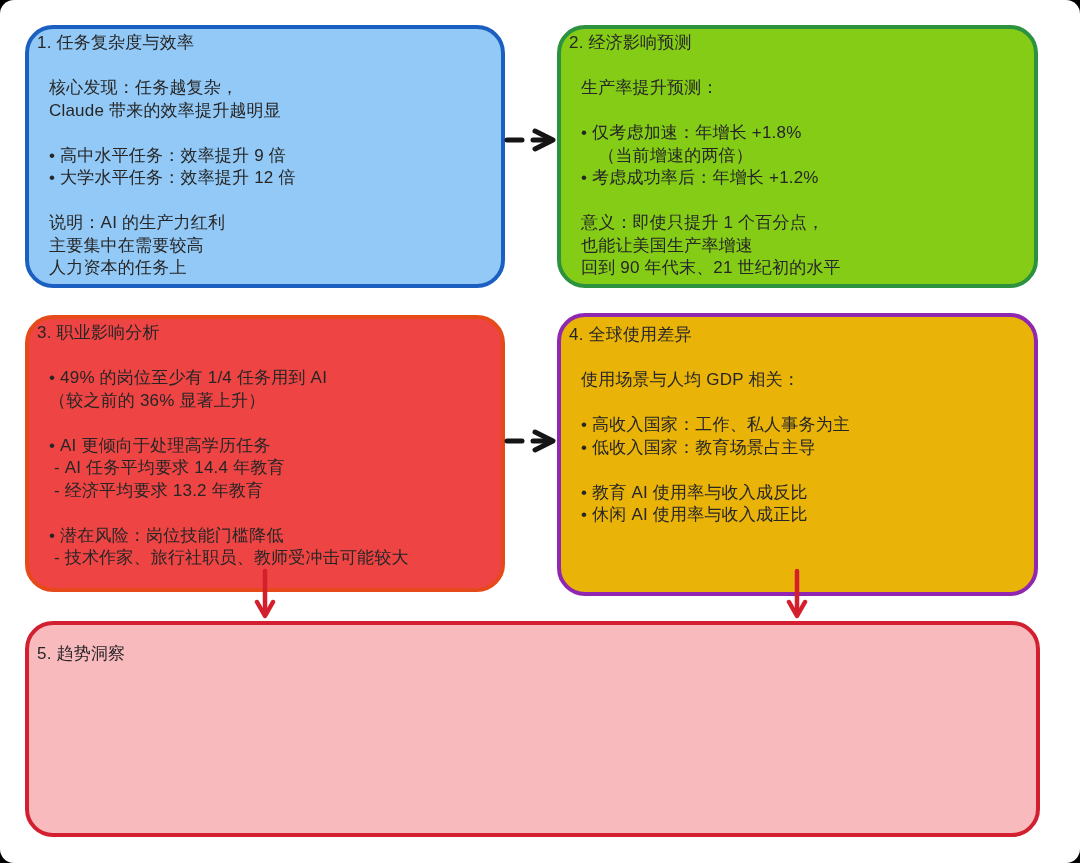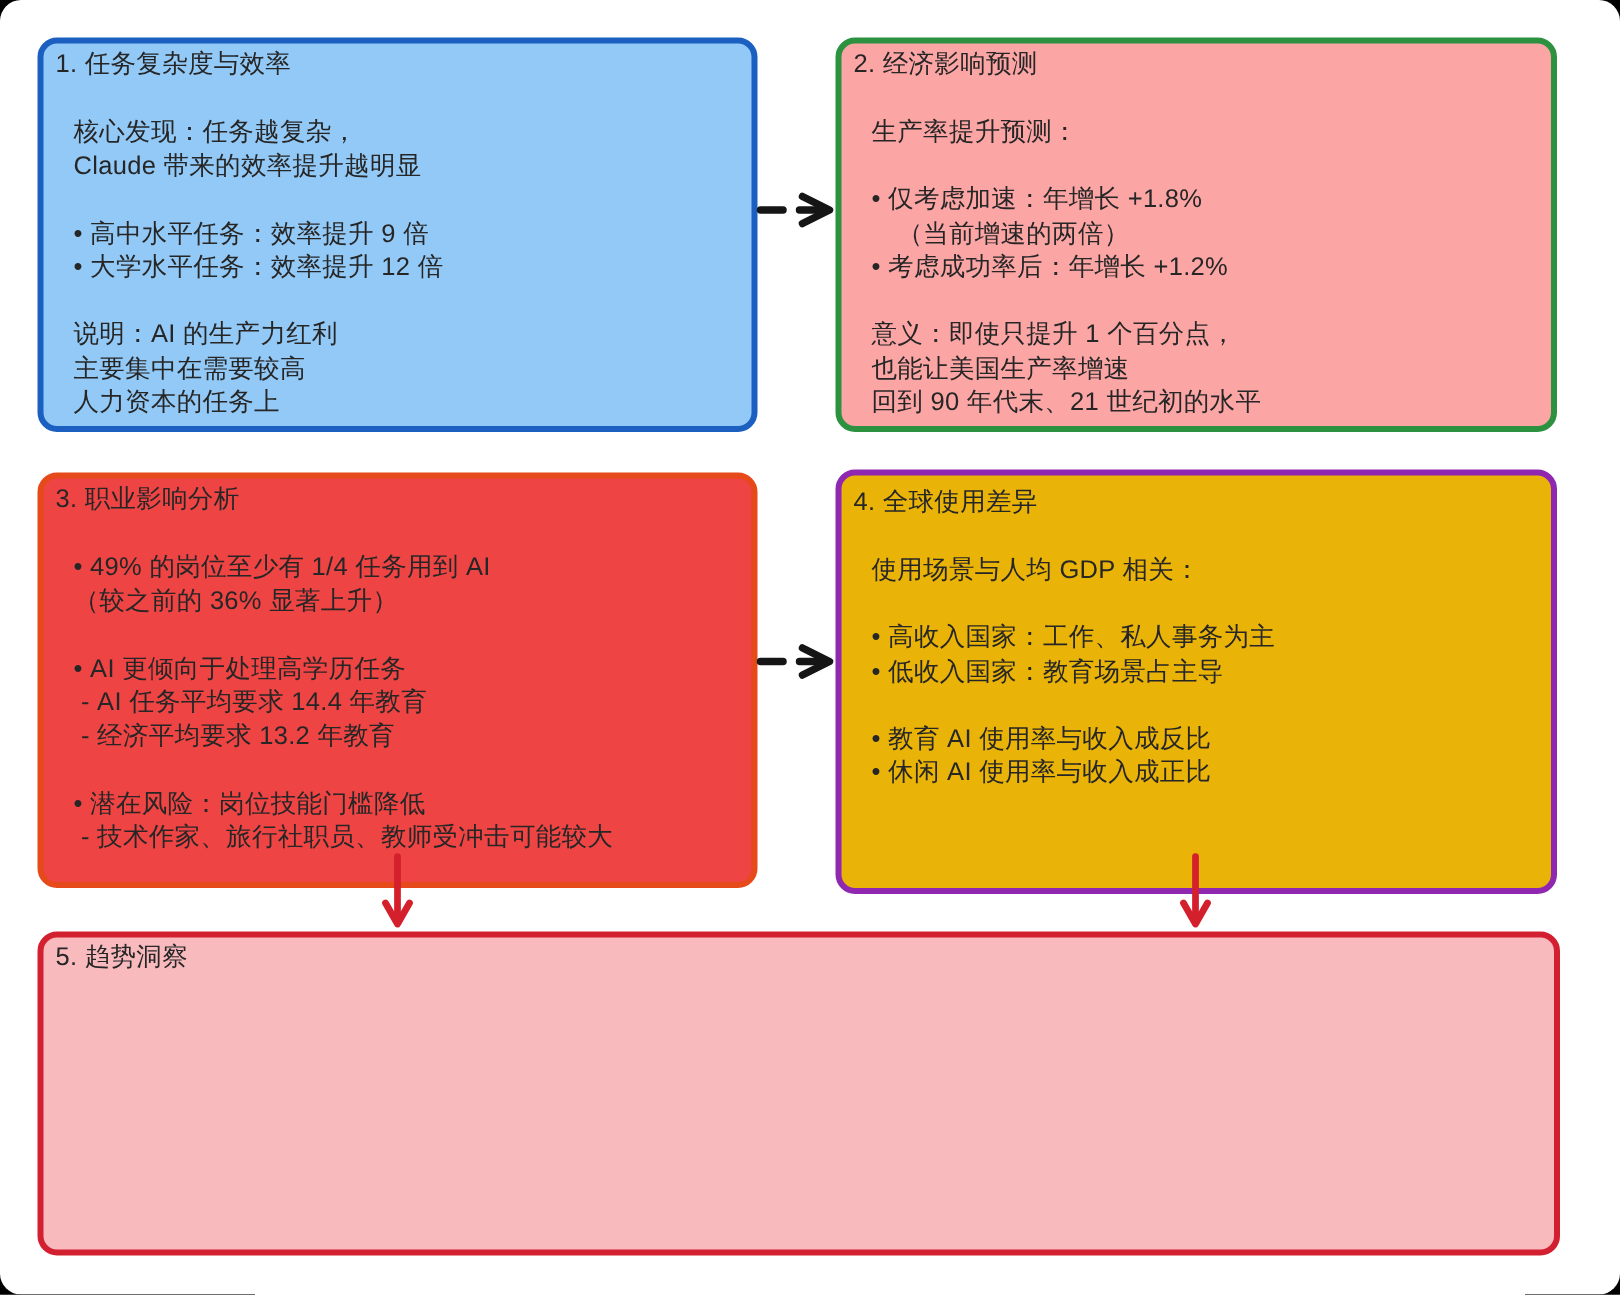--- a/index.html
+++ b/index.html
@@ -14,39 +14,39 @@
     background:#fff;
     border-radius:14px;
     overflow:hidden;
     font-family:"Liberation Sans","DejaVu Sans",sans-serif;
     color:var(--text-color);
   }
   .note-box{
     position:absolute;
     box-sizing:border-box;
     border:4.5px solid #333;
-    border-radius:13px;
+    border-radius:28px;
     padding:3px 12px 4px 8px;
     font-size:17px;
     line-height:22.5px;
     letter-spacing:0.2px;
   }
   .note-box .box-title{
     white-space:pre-wrap;
     margin:0 0 22.5px 0;
   }
   .note-box .box-body{
     white-space:pre-wrap;
     margin-left:12px;
   }
   .box-0{left:25px;  top:25px;  width:480px;  height:263px;}
   .box-1{left:557px; top:25px;  width:481px;  height:263px;}
   .box-2{left:25px;  top:315px; width:480px;  height:277px;}
   .box-3{left:557px; top:313px; width:481px;  height:283px; padding-top:7px;}
-  .box-4{left:25px;  top:621px; width:1015px; height:216px; padding-top:2px;}
+  .box-4{left:25px;  top:621px; width:1015px; height:216px; padding-top:18px;}
   .overlay{
     position:absolute;left:0;top:0;width:1080px;height:863px;
     pointer-events:none;
   }
 </style>
 </head>
 <body>
 
 <div class="page">
 
@@ -56,21 +56,21 @@
 Claude 带来的效率提升越明显
 
 • 高中水平任务：效率提升 9 倍
 • 大学水平任务：效率提升 12 倍
 
 说明：AI 的生产力红利
 主要集中在需要较高
 人力资本的任务上</div>
   </div>
 
-  <div class="note-box box-1" style="background: #fca5a5; border-color: rgb(45, 146, 64);">
+  <div class="note-box box-1" style="background: #84cc16; border-color: rgb(45, 146, 64);">
     <div class="box-title">2. 经济影响预测</div>
     <div class="box-body">生产率提升预测：
 
 • 仅考虑加速：年增长 +1.8%
 　（当前增速的两倍）
 • 考虑成功率后：年增长 +1.2%
 
 意义：即使只提升 1 个百分点，
 也能让美国生产率增速
 回到 90 年代末、21 世纪初的水平</div>

